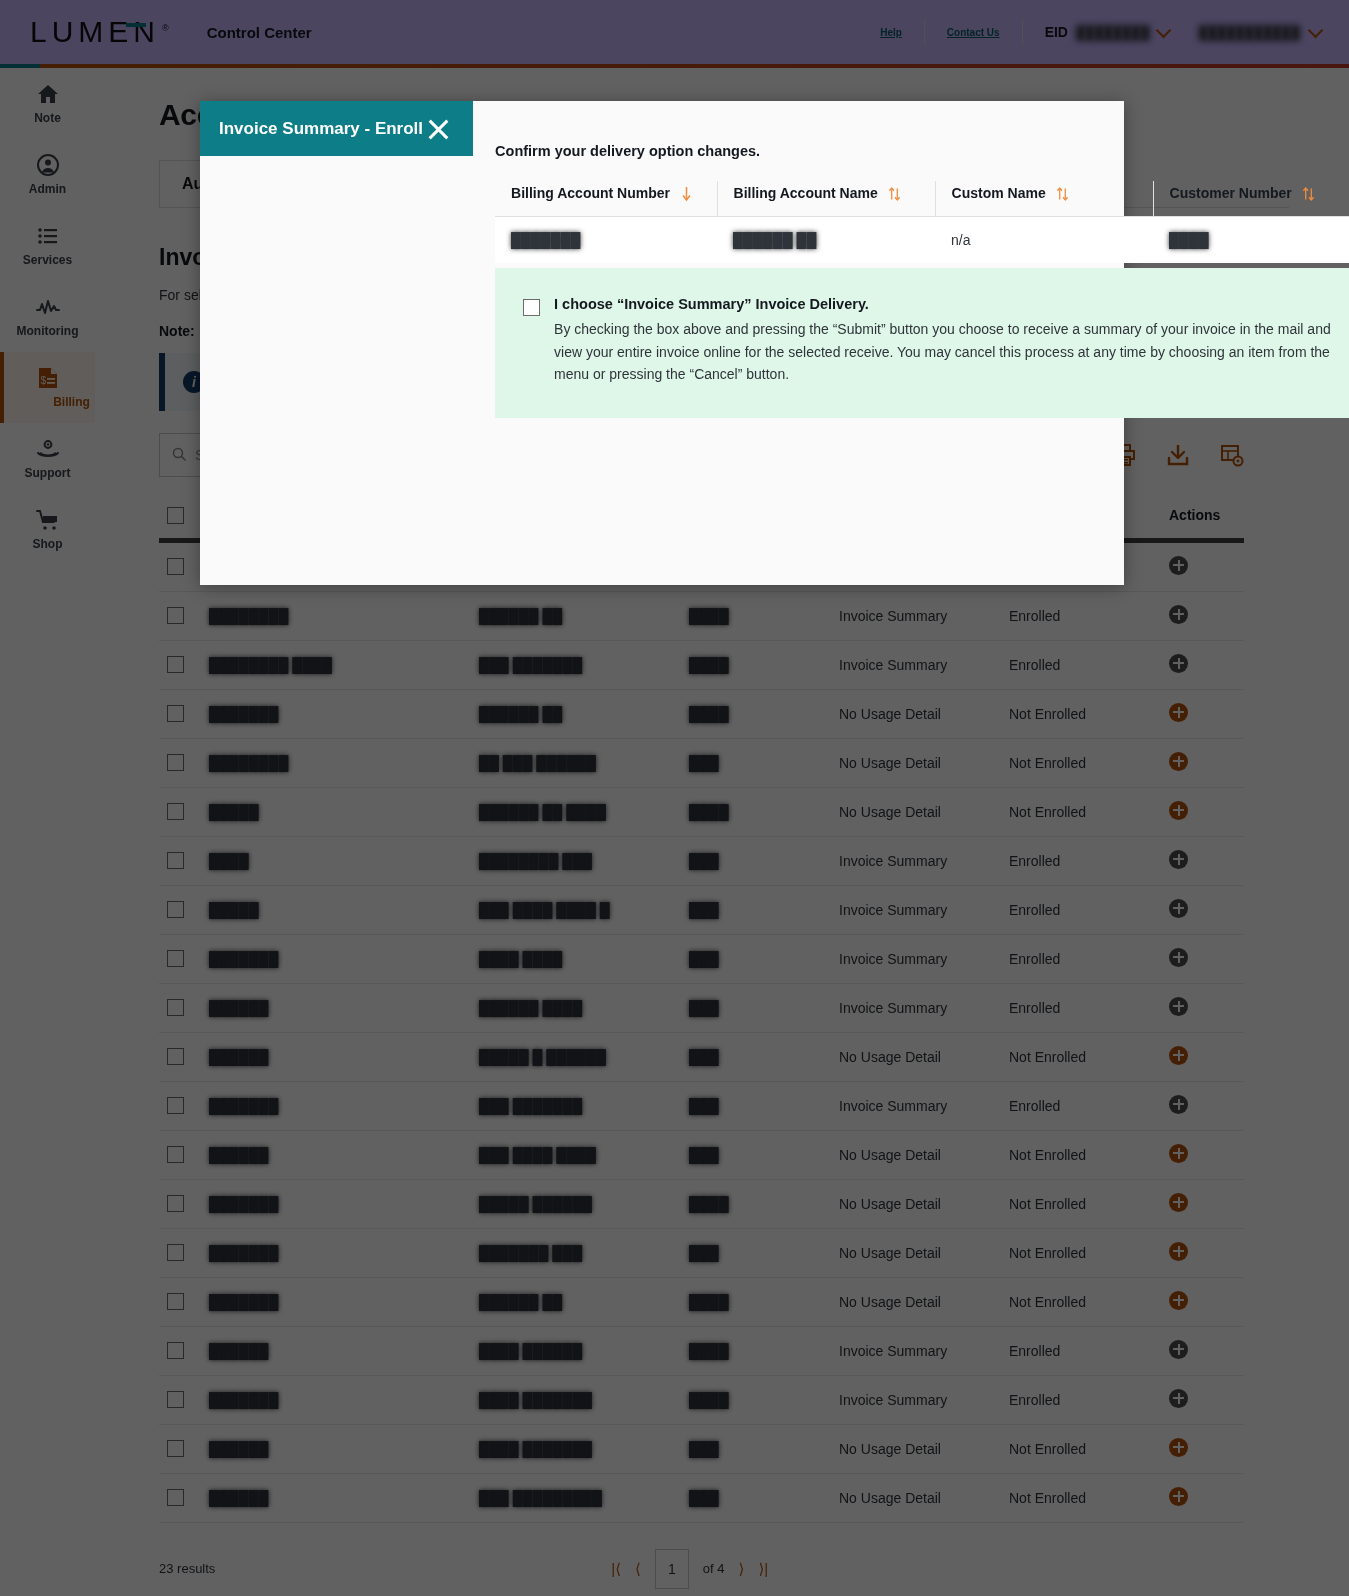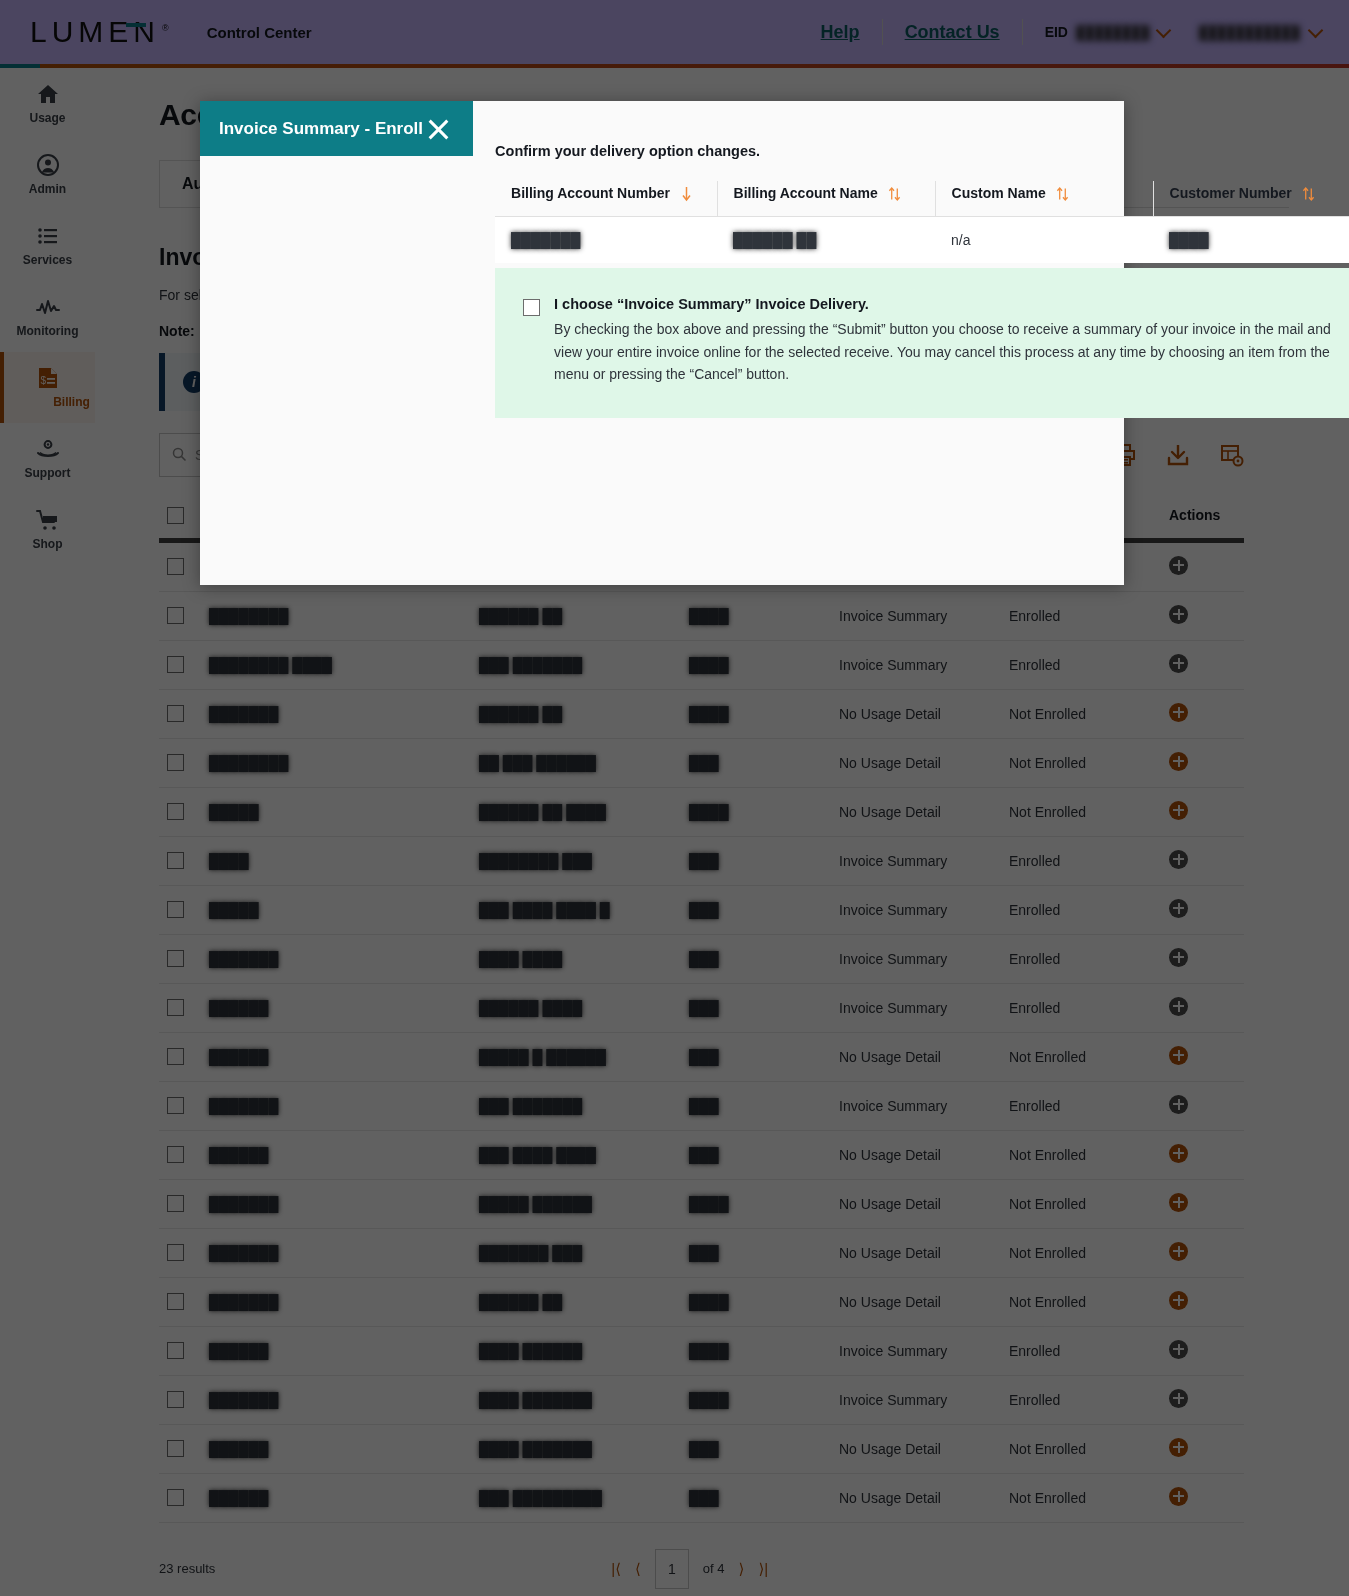--- a/index.html
+++ b/index.html
@@ -33,21 +33,21 @@
     background: #0b7d8c;
   }
   .logo-reg { font-size: 9px; color: #111; margin-left: 2px; margin-bottom: 14px; }
   .app-title {
     margin-left: 38px; font-size: 15px; font-weight: bold; color: #14181f;
   }
   .topbar-right {
     margin-left: auto; display: flex; align-items: center; gap: 0; padding-right: 22px;
   }
   .tb-link {
-    font-size: 18px; font-weight: bold; color: #0b5c63;
+    font-size: 10px; font-weight: bold; color: #0b5c63;
     text-decoration: underline; padding: 0 22px;
   }
   .tb-div { width: 1px; height: 26px; background: #d4d4d4; }
   .tb-eid { display: flex; align-items: center; padding: 0 8px 0 22px; gap: 8px; }
   .tb-eid-label { font-size: 14px; font-weight: bold; color: #14181f; }
   .blurtext {
     color: transparent;
     text-shadow: 0 0 6px rgba(40,40,40,0.85);
     font-size: 13px; font-weight: bold;
     user-select: none;
@@ -255,21 +255,21 @@
     </div>
   </div>
   <div class="accent-rule"></div>
 
   <div class="rail">
 
     <div class="rail-item">
       <svg class="ricon" viewBox="0 0 24 24">
         <path d="M12 3 L22 12 h-3 v9 h-5 v-6 h-4 v6 H5 v-9 H2 Z" fill="#3b4149"></path>
       </svg>
-      <span class="r-label">Usage</span>
+      <span class="r-label">Note</span>
     </div>
 
     <div class="rail-item">
       <svg class="ricon" viewBox="0 0 24 24">
         <circle cx="12" cy="12" r="10" fill="none" stroke="#3b4149" stroke-width="2"></circle>
         <circle cx="12" cy="9.5" r="3" fill="#3b4149"></circle>
         <path d="M5.8 19.5c1.2-3 3.6-4.4 6.2-4.4s5 1.4 6.2 4.4" fill="#3b4149"></path>
       </svg>
       <span class="r-label">Admin</span>
     </div>

